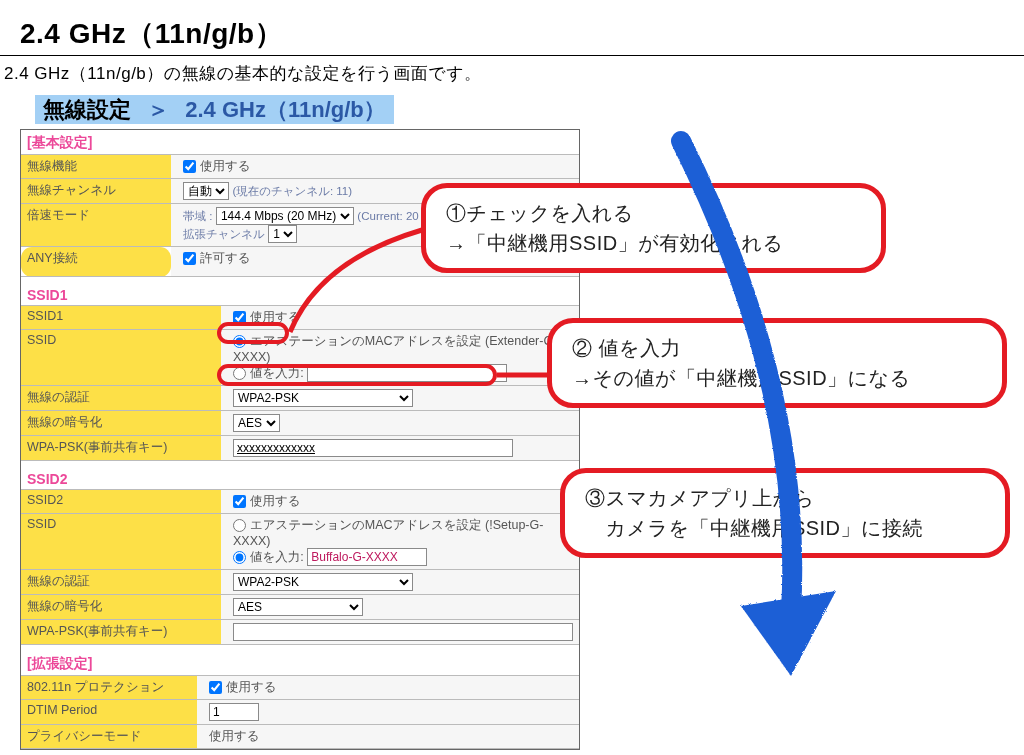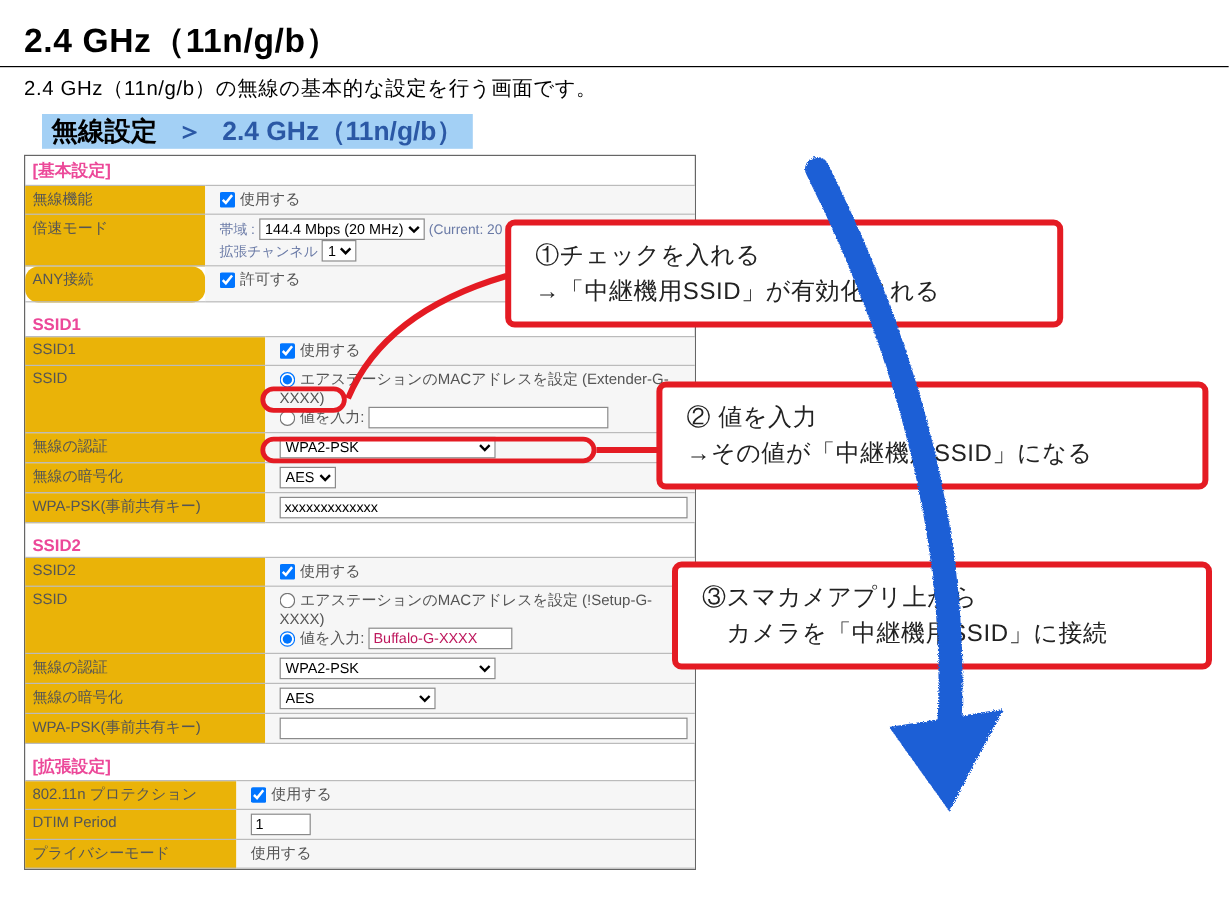--- a/index.html
+++ b/index.html
@@ -12,21 +12,21 @@
     overflow: hidden;
   }
   .page-title {
     font-size: 28px;
     font-weight: 900;
     padding: 15px 20px 2px 20px;
     border-bottom: 1px solid #000;
     letter-spacing: 0.5px;
   }
   .page-desc {
-    padding: 6px 0 10px 20px;
+    padding: 6px 0 10px 4px;
     font-size: 17px;
     letter-spacing: 0.5px;
   }
   .breadcrumb {
     margin: 0 0 4px 35px;
     font-size: 22px;
     font-weight: 900;
   }
   .breadcrumb span.hl {
     background: #a3d0f5;
@@ -55,21 +55,21 @@
   table.tbl { border-collapse: collapse; width: 100%; }
   table.tbl td {
     border-top: 1px solid #bbb;
     border-bottom: 1px solid #bbb;
     padding: 3px 6px;
     vertical-align: top;
     font-size: 12.5px;
     color: #555;
   }
   table.tbl td.label {
-    background: #eab308;
+    background: #fde047;
     width: 150px;
   }
   table.tbl td.value { background: #f6f6f6; padding-left: 12px; }
   input[type="text"] {
     border: 1px solid #8a8a8a;
     background: #fff;
     font-size: 12px;
     padding: 1px 3px;
     height: 18px;
   }
@@ -82,21 +82,21 @@
   input[type="checkbox"], input[type="radio"] {
     vertical-align: middle;
     margin-right: 4px;
   }
   .dim { color: #6a7aa6; font-size: 11.5px; }
 
   
   .callout {
     position: absolute;
     border: 5px solid #e41b23;
-    border-radius: 8px;
+    border-radius: 26px;
     background: #fff;
     padding: 10px 20px;
     font-size: 20px;
     line-height: 1.5;
     color: #222;
     letter-spacing: 0.5px;
   }
 
   
   .arrow-svg { position:absolute; }
@@ -130,20 +130,27 @@
   <div class="section-hdr">[基本設定]</div>
   <table class="tbl">
     <tbody>
         <tr>
       <td class="label">無線機能</td>
       <td class="value">
         <label><input type="checkbox" checked="" style=""><span>使用する</span></label>
       </td>
     </tr>
     <tr>
+      <td class="label">無線チャンネル</td>
+      <td class="value">
+        <select><option>自動</option></select>
+        <span class="dim">(現在のチャンネル: 11)</span>
+      </td>
+    </tr>
+    <tr>
       <td class="label">倍速モード</td>
       <td class="value">
         <span class="dim">帯域 :</span>
         <select><option>144.4 Mbps (20 MHz)</option></select>
         <span class="dim">(Current: 20 MHz )</span><br>
         <span class="dim">拡張チャンネル</span>
         <select><option>1</option></select>
       </td>
     </tr>
     <tr>
@@ -180,21 +187,21 @@
     </tr>
     <tr>
       <td class="label">無線の暗号化</td>
       <td class="value">
         <select><option>AES</option></select>
       </td>
     </tr>
     <tr>
       <td class="label">WPA-PSK(事前共有キー)</td>
       <td class="value">
-        <input type="text" style="width: 340px;" value="xxxxxxxxxxxxx">
+        <input type="text" style="width: 280px; text-decoration: underline;" value="xxxxxxxxxxxxx">
       </td>
     </tr>
   </tbody>
     </table>
 
   <div class="section-hdr" style="padding-top:10px;">SSID2</div>
   <table class="tbl">
     <tbody>
         <tr>
       <td class="label" style="width:200px;">SSID2</td>

